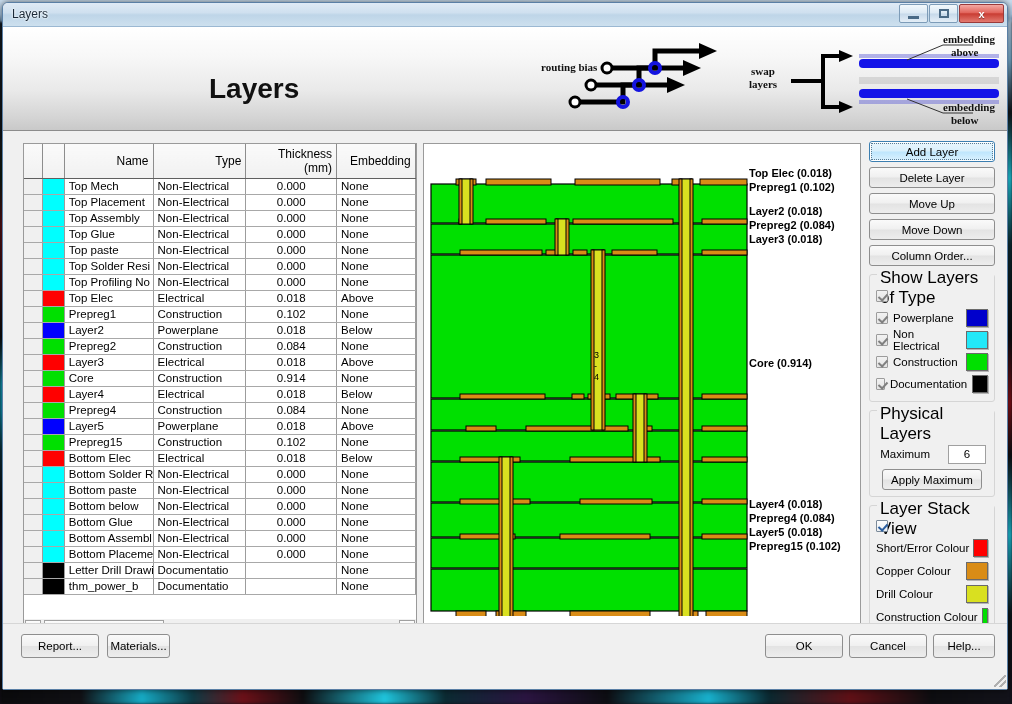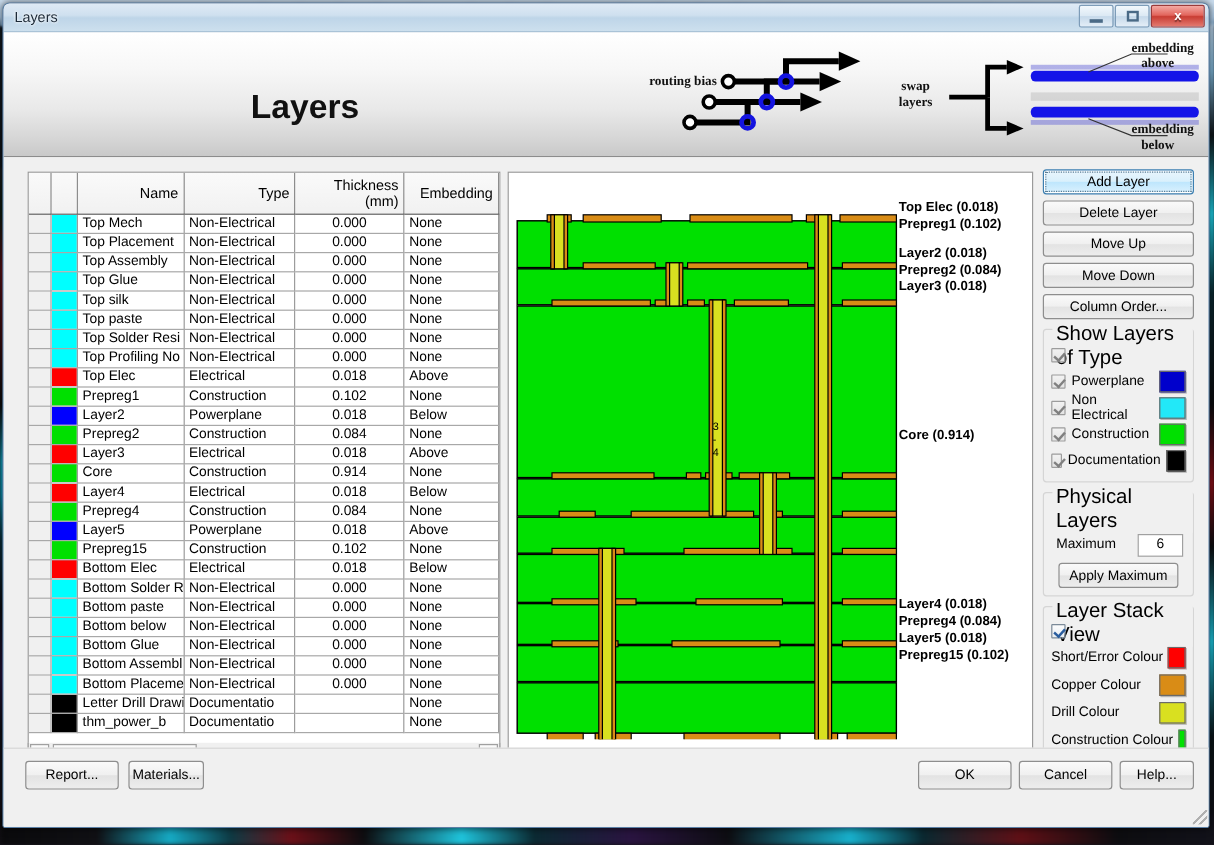--- a/index.html
+++ b/index.html
@@ -523,29 +523,20 @@
               <td class="c-name">Top Assembly</td>
               <td class="c-type">Non-Electrical</td>
               <td class="c-thick">0.000</td>
               <td class="c-emb emb-none">None</td>
               <td class="c-extra"></td>
             </tr>
             <tr>
               <td class="c-sel"></td>
               <td class="c-col" style="background: rgb(0, 255, 255);"></td>
               <td class="c-name">Top Glue</td>
-              <td class="c-type">Non-Electrical</td>
-              <td class="c-thick">0.000</td>
-              <td class="c-emb emb-none">None</td>
-              <td class="c-extra"></td>
-            </tr>
-            <tr>
-              <td class="c-sel"></td>
-              <td class="c-col" style="background: rgb(0, 255, 255);"></td>
-              <td class="c-name">Top silk</td>
               <td class="c-type">Non-Electrical</td>
               <td class="c-thick">0.000</td>
               <td class="c-emb emb-none">None</td>
               <td class="c-extra"></td>
             </tr>
             <tr>
               <td class="c-sel"></td>
               <td class="c-col" style="background: rgb(0, 255, 255);"></td>
               <td class="c-name">Top paste</td>
               <td class="c-type">Non-Electrical</td>

